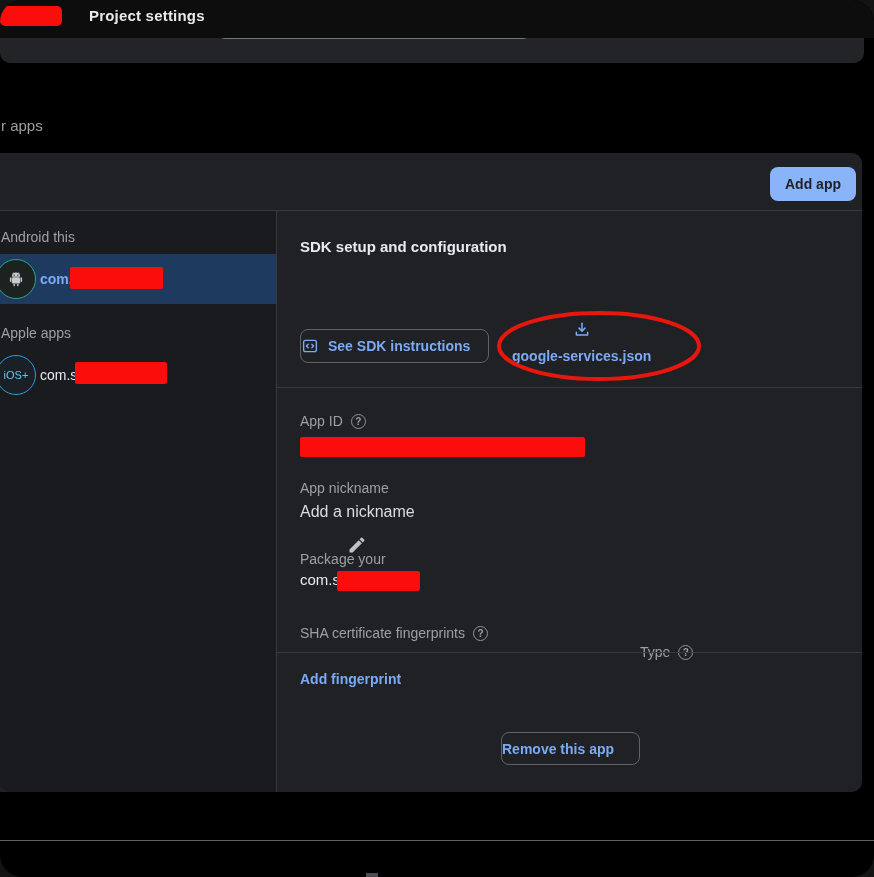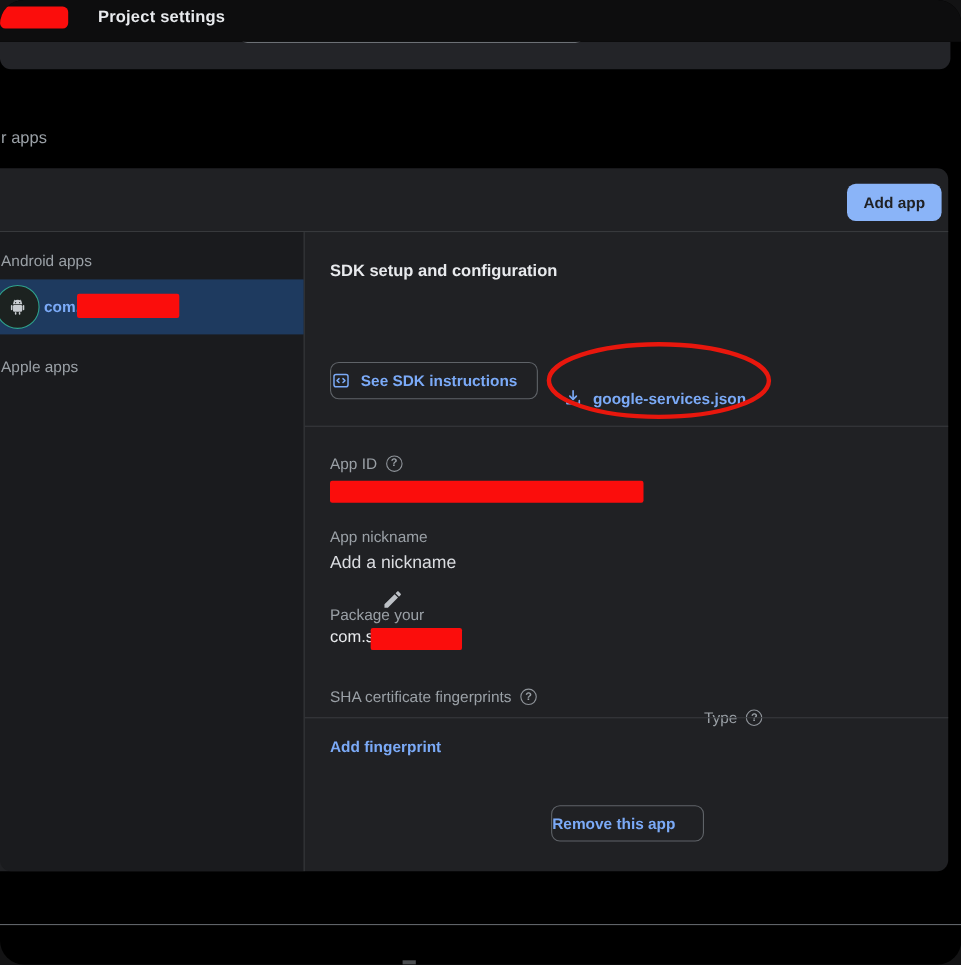--- a/index.html
+++ b/index.html
@@ -49,21 +49,21 @@
 
   
   .panel-heading { left:300px; top:238px; font-size:15px; font-weight:bold; color:#e8eaed; }
   .panel-desc { left:300px; top:273px; width:548px; font-size:14px; line-height:21px; color:#9aa0a6; }
   .outline-btn { display:flex; align-items:center; gap:9px;
     background:transparent; border:1px solid #5f6368; border-radius:8px;
     color:#7baaf7; font-size:14px; font-weight:bold; cursor:pointer; font-family:inherit; }
   .text-btn { display:flex; align-items:center; justify-content:center; gap:9px;
     background:transparent; border:none; color:#7baaf7; font-size:14px; font-weight:bold; cursor:pointer; font-family:inherit; }
   .sdk-btn { left:300px; top:329px; width:189px; height:34px; }
-  .json-btn { left:512px; top:345px; height:34px; }
+  .json-btn { left:512px; top:325px; height:34px;flex-direction:column; }
   .panel-divider { left:277px; width:585px; height:1px; background:#37393c; }
 
   .field-label { font-size:14px; color:#9aa0a6; display:flex; align-items:flex-end; gap:8px; }
   .help-icon { display:inline-flex; width:15px; height:15px; border:1.5px solid #8f949a; border-radius:50%;
     color:#9aa0a6; font-size:10px; font-weight:bold; align-items:center; justify-content:center; cursor:pointer; }
   .value-text { font-size:15px; color:#e8eaed; }
   .nickname-value { font-size:16px; color:#dadce0; display:flex; align-items:center; gap:14px;flex-direction:column; }
   .link { font-size:14px; font-weight:bold; color:#7baaf7; cursor:pointer; }
   .remove-btn { left:501px; top:732px; width:139px; height:33px; }
 
@@ -87,21 +87,21 @@
 
   <div class="abs section-heading">r apps</div>
 
   <div class="abs card"></div>
   <button class="abs add-app-btn">Add app</button>
   <div class="abs card-header-divider"></div>
 
   <div class="abs sidebar-bg"></div>
   <div class="abs v-divider"></div>
 
-  <div class="abs group-label" style="left:1px; top:229px;">Android apps</div>
+  <div class="abs group-label" style="left:1px; top:229px;">Android this</div>
 
   <div class="abs app-row selected" style="top:254px;">
     <span class="platform-circle android-circle">
       <svg width="20" height="20" viewBox="0 0 24 24" fill="#c8ccd0">
         <path d="M7 9.2a5 5 0 0 1 10 0z"></path>
         <circle cx="9.8" cy="7.4" r="0.7" fill="#1c2220"></circle>
         <circle cx="14.2" cy="7.4" r="0.7" fill="#1c2220"></circle>
         <rect x="8" y="4" width="1" height="2.6" rx="0.5" transform="rotate(30 8.5 5.3)"></rect>
         <rect x="15" y="4" width="1" height="2.6" rx="0.5" transform="rotate(-30 15.5 5.3)"></rect>
         <rect x="7" y="10" width="10" height="7.4" rx="1.4"></rect>
@@ -110,20 +110,27 @@
         <rect x="9" y="17.6" width="1.7" height="3" rx="0.85"></rect>
         <rect x="13.3" y="17.6" width="1.7" height="3" rx="0.85"></rect>
       </svg>
     </span>
     <span class="app-name-blue">com.</span>
     <span class="abs redact" style="left:70px; top:13px; width:93px; height:22px;"></span>
   </div>
 
   <div class="abs group-label" style="left:1px; top:325px;">Apple apps</div>
 
+  <div class="abs app-row" style="top:350px;">
+    <span class="platform-circle ios-circle">
+      <span class="ios-badge">iOS+</span>
+    </span>
+    <span class="app-name-white">com.s</span>
+    <span class="abs redact" style="left:75px; top:12px; width:92px; height:22px;"></span>
+  </div>
 
   <div class="abs panel-heading">SDK setup and configuration</div>
 
   <button class="abs outline-btn sdk-btn">
     <span>
       <svg width="18" height="18" viewBox="0 0 24 24" fill="none" stroke="#7baaf7" stroke-width="1.8" stroke-linecap="round" stroke-linejoin="round">
         <rect x="3.5" y="4.5" width="17" height="15" rx="2.5"></rect>
         <path d="M9.6 9.6 L7.2 12 l2.4 2.4"></path>
         <path d="M14.4 9.6 L16.8 12 l-2.4 2.4"></path>
       </svg>

